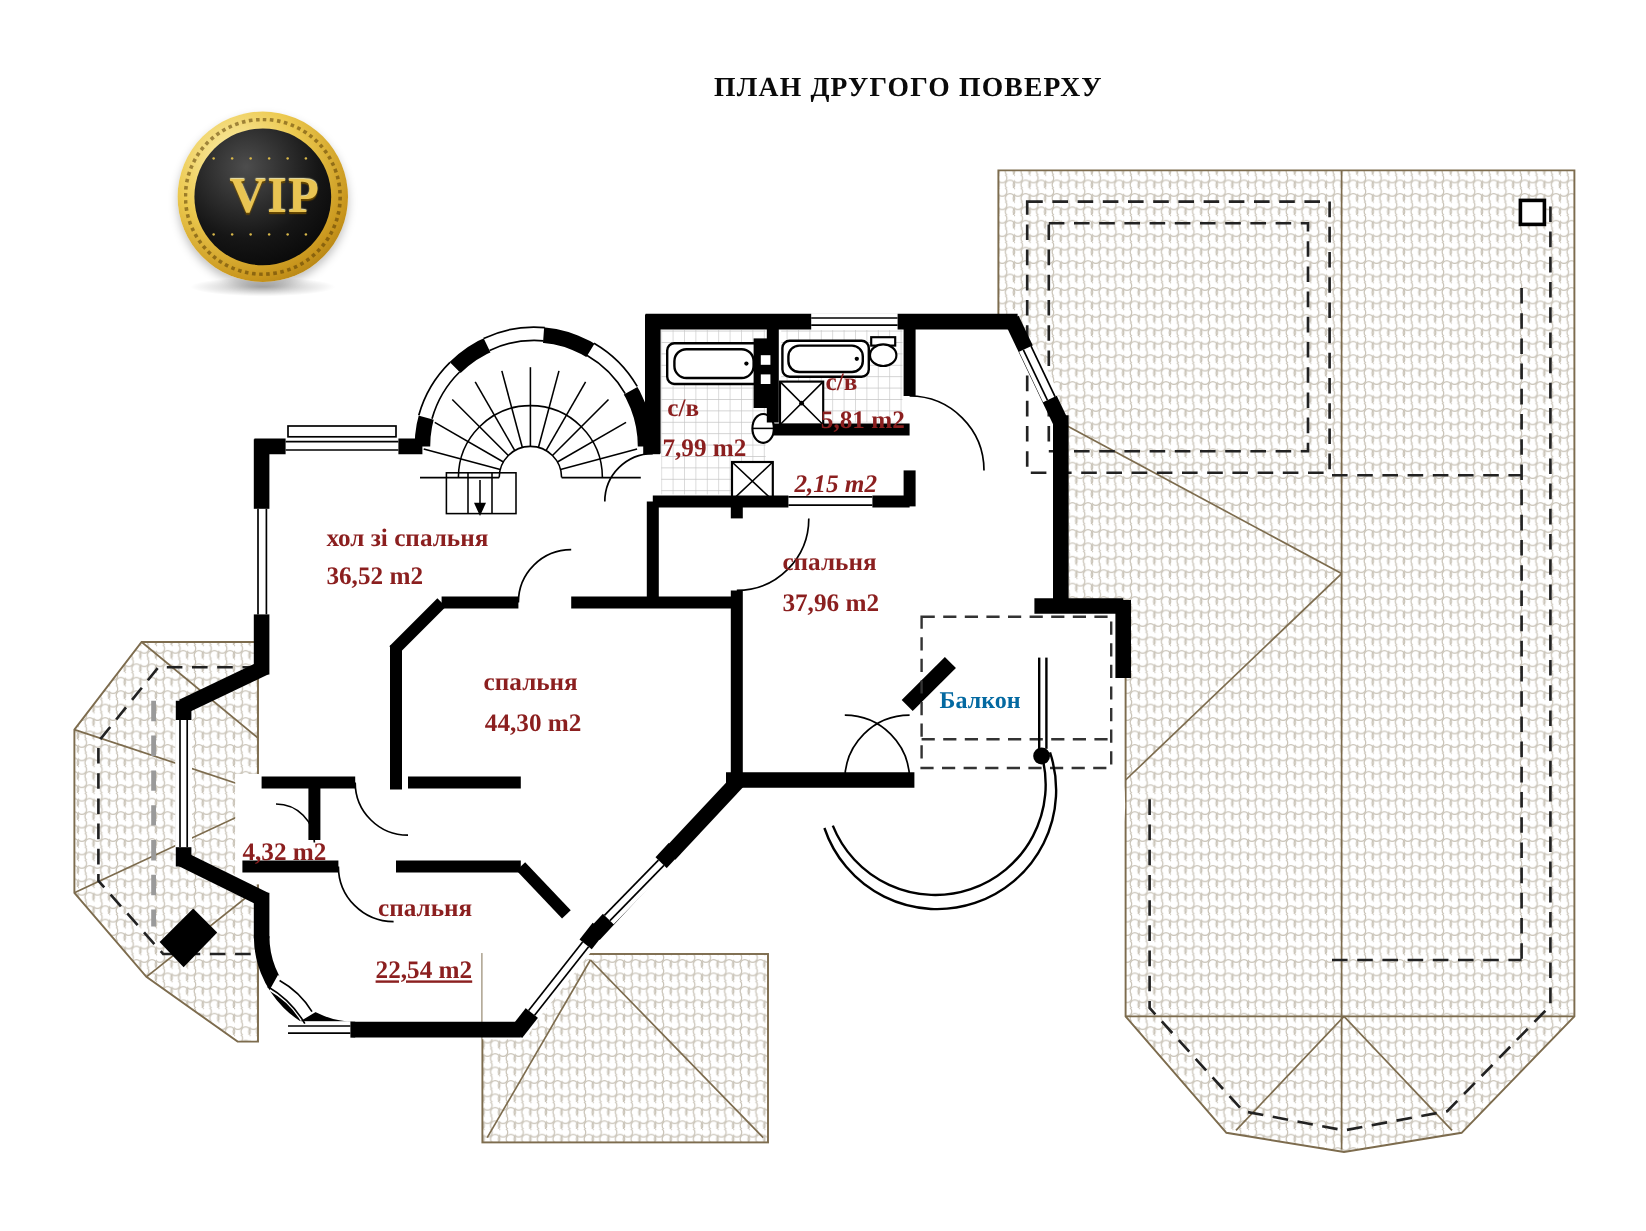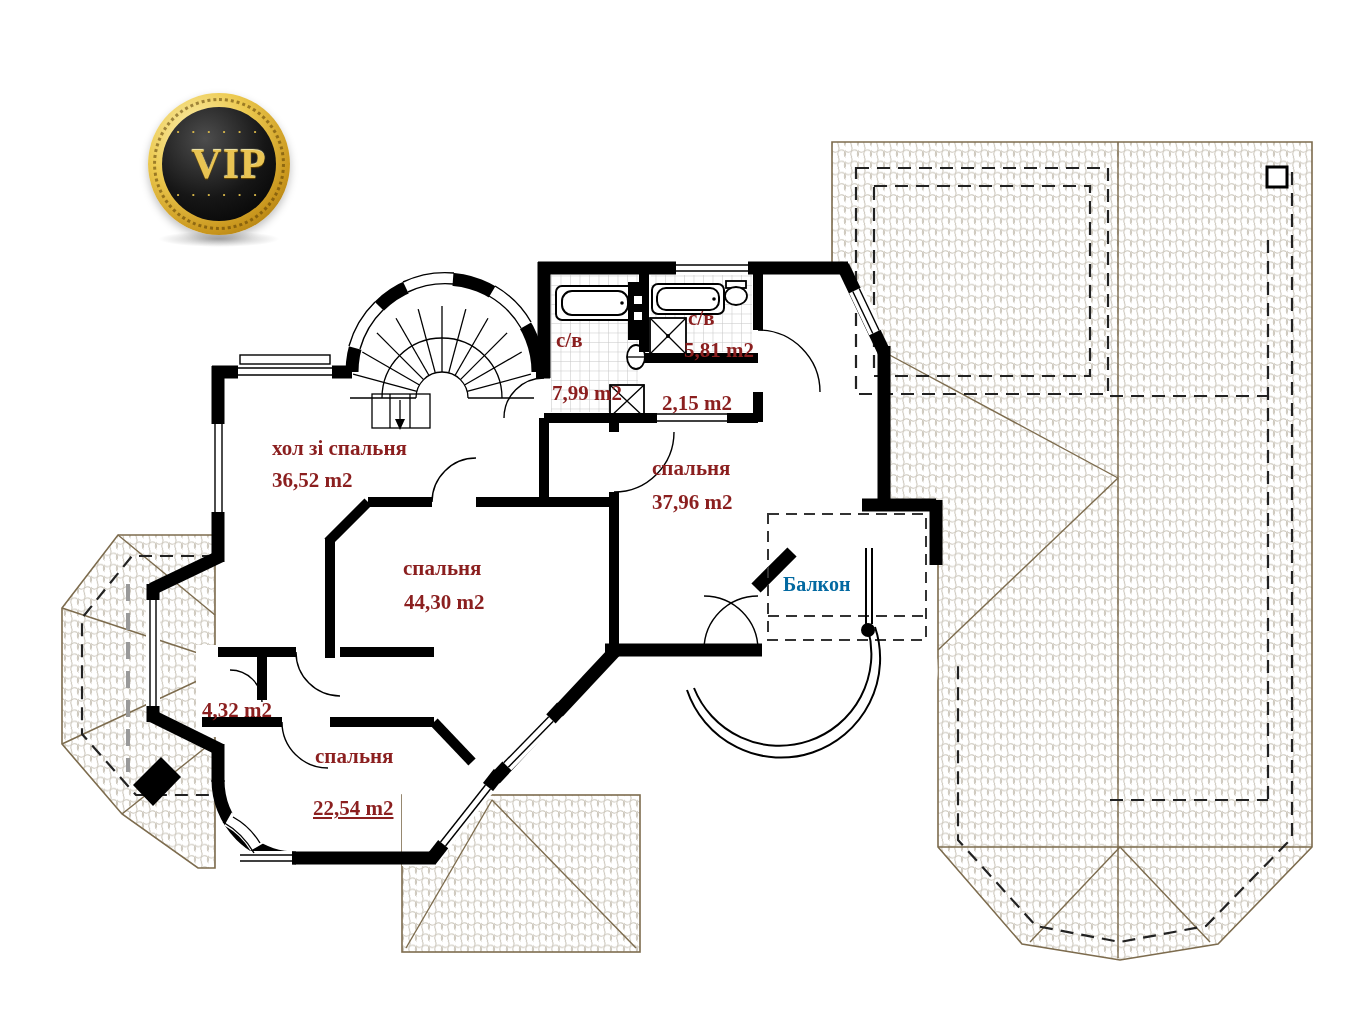--- a/index.html
+++ b/index.html
@@ -277,20 +277,21 @@
     </g>
     <g stroke="#000" stroke-width="2" fill="none">
       <line x1="866" y1="548" x2="866" y2="624"></line>
       <line x1="872" y1="548" x2="872" y2="624"></line>
       <path d="M868,629 A92 92 0 0 1 694,688"></path>
       <path d="M875,627 A99 99 0 0 1 687,690"></path>
     </g>
     <circle cx="868" cy="630" r="7" fill="#000"></circle>
   </svg>
 
+  <div class="page-title">ПЛАН ДРУГОГО ПОВЕРХУ</div>
 
   <div class="vip-badge">
     <div class="vip-shadow"></div>
     <div class="vip-outer"></div>
     <div class="vip-ticks"></div>
     <div class="vip-inner">
       <div class="vip-dots">• • • • • •</div>
       <div class="vip-text">VIP</div>
       <div class="vip-dots">• • • • • •</div>
     </div>
@@ -302,25 +303,25 @@
   <div class="room-label" style="left:403px;top:558px;">спальня</div>
   <div class="room-label" style="left:404px;top:592px;">44,30 m2</div>
 
   <div class="room-label" style="left:652px;top:458px;">спальня</div>
   <div class="room-label" style="left:652px;top:492px;">37,96 m2</div>
 
   <div class="room-label" style="left:315px;top:746px;">спальня</div>
   <div class="room-label" style="left:313px;top:798px;text-decoration:underline;">22,54 m2</div>
 
   <div class="room-label" style="left:556px;top:330px;">с/в</div>
-  <div class="room-label" style="left:552px;top:363px;margin-top:20px;">7,99 m2</div>
+  <div class="room-label" style="left:552px;top:363px;">7,99 m2</div>
 
   <div class="room-label" style="left:688px;top:308px;">с/в</div>
   <div class="room-label" style="left:684px;top:340px;">5,81 m2</div>
 
-  <div class="room-label" style="left:662px;top:393px;">2,15 m2</div>
+  <div class="room-label" style="left:662px;top:393px;font-style:italic;">2,15 m2</div>
 
   <div class="room-label" style="left:202px;top:700px;">4,32 m2</div>
 
   <div class="room-label balcony-label" style="left:783px;top:574px;">Балкон</div>
 
 
 </div>
 
 </body></html>

